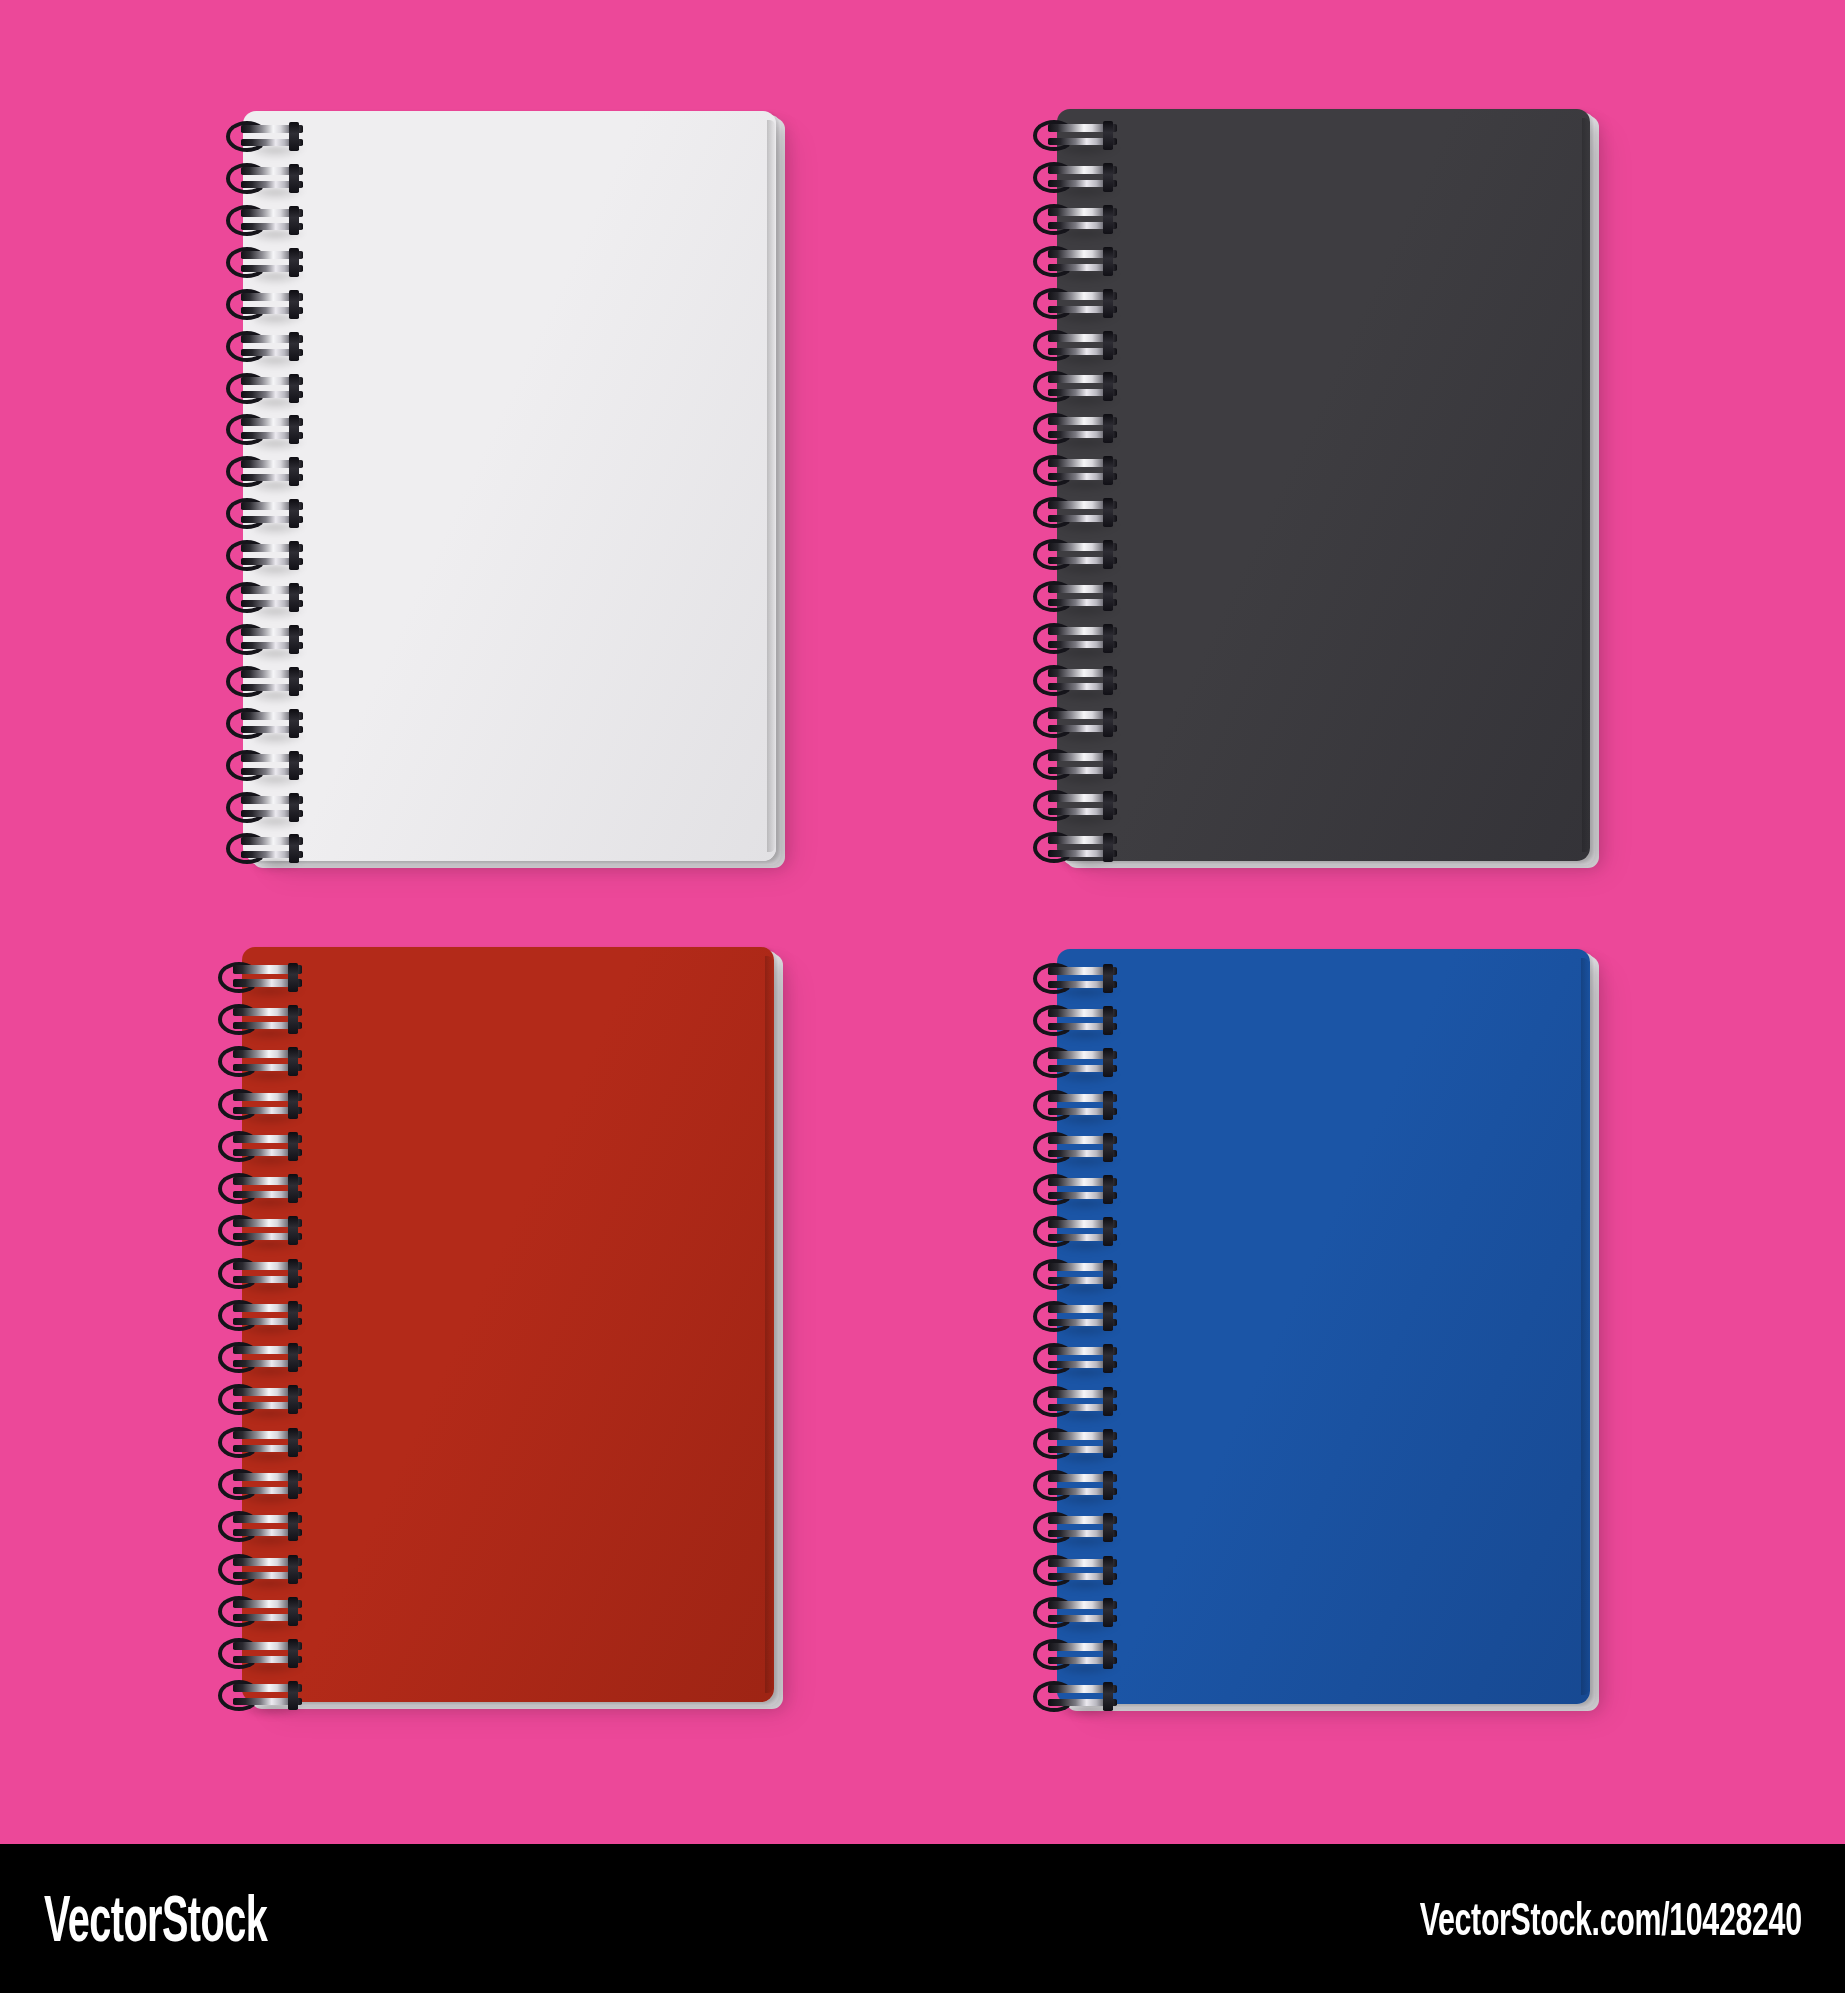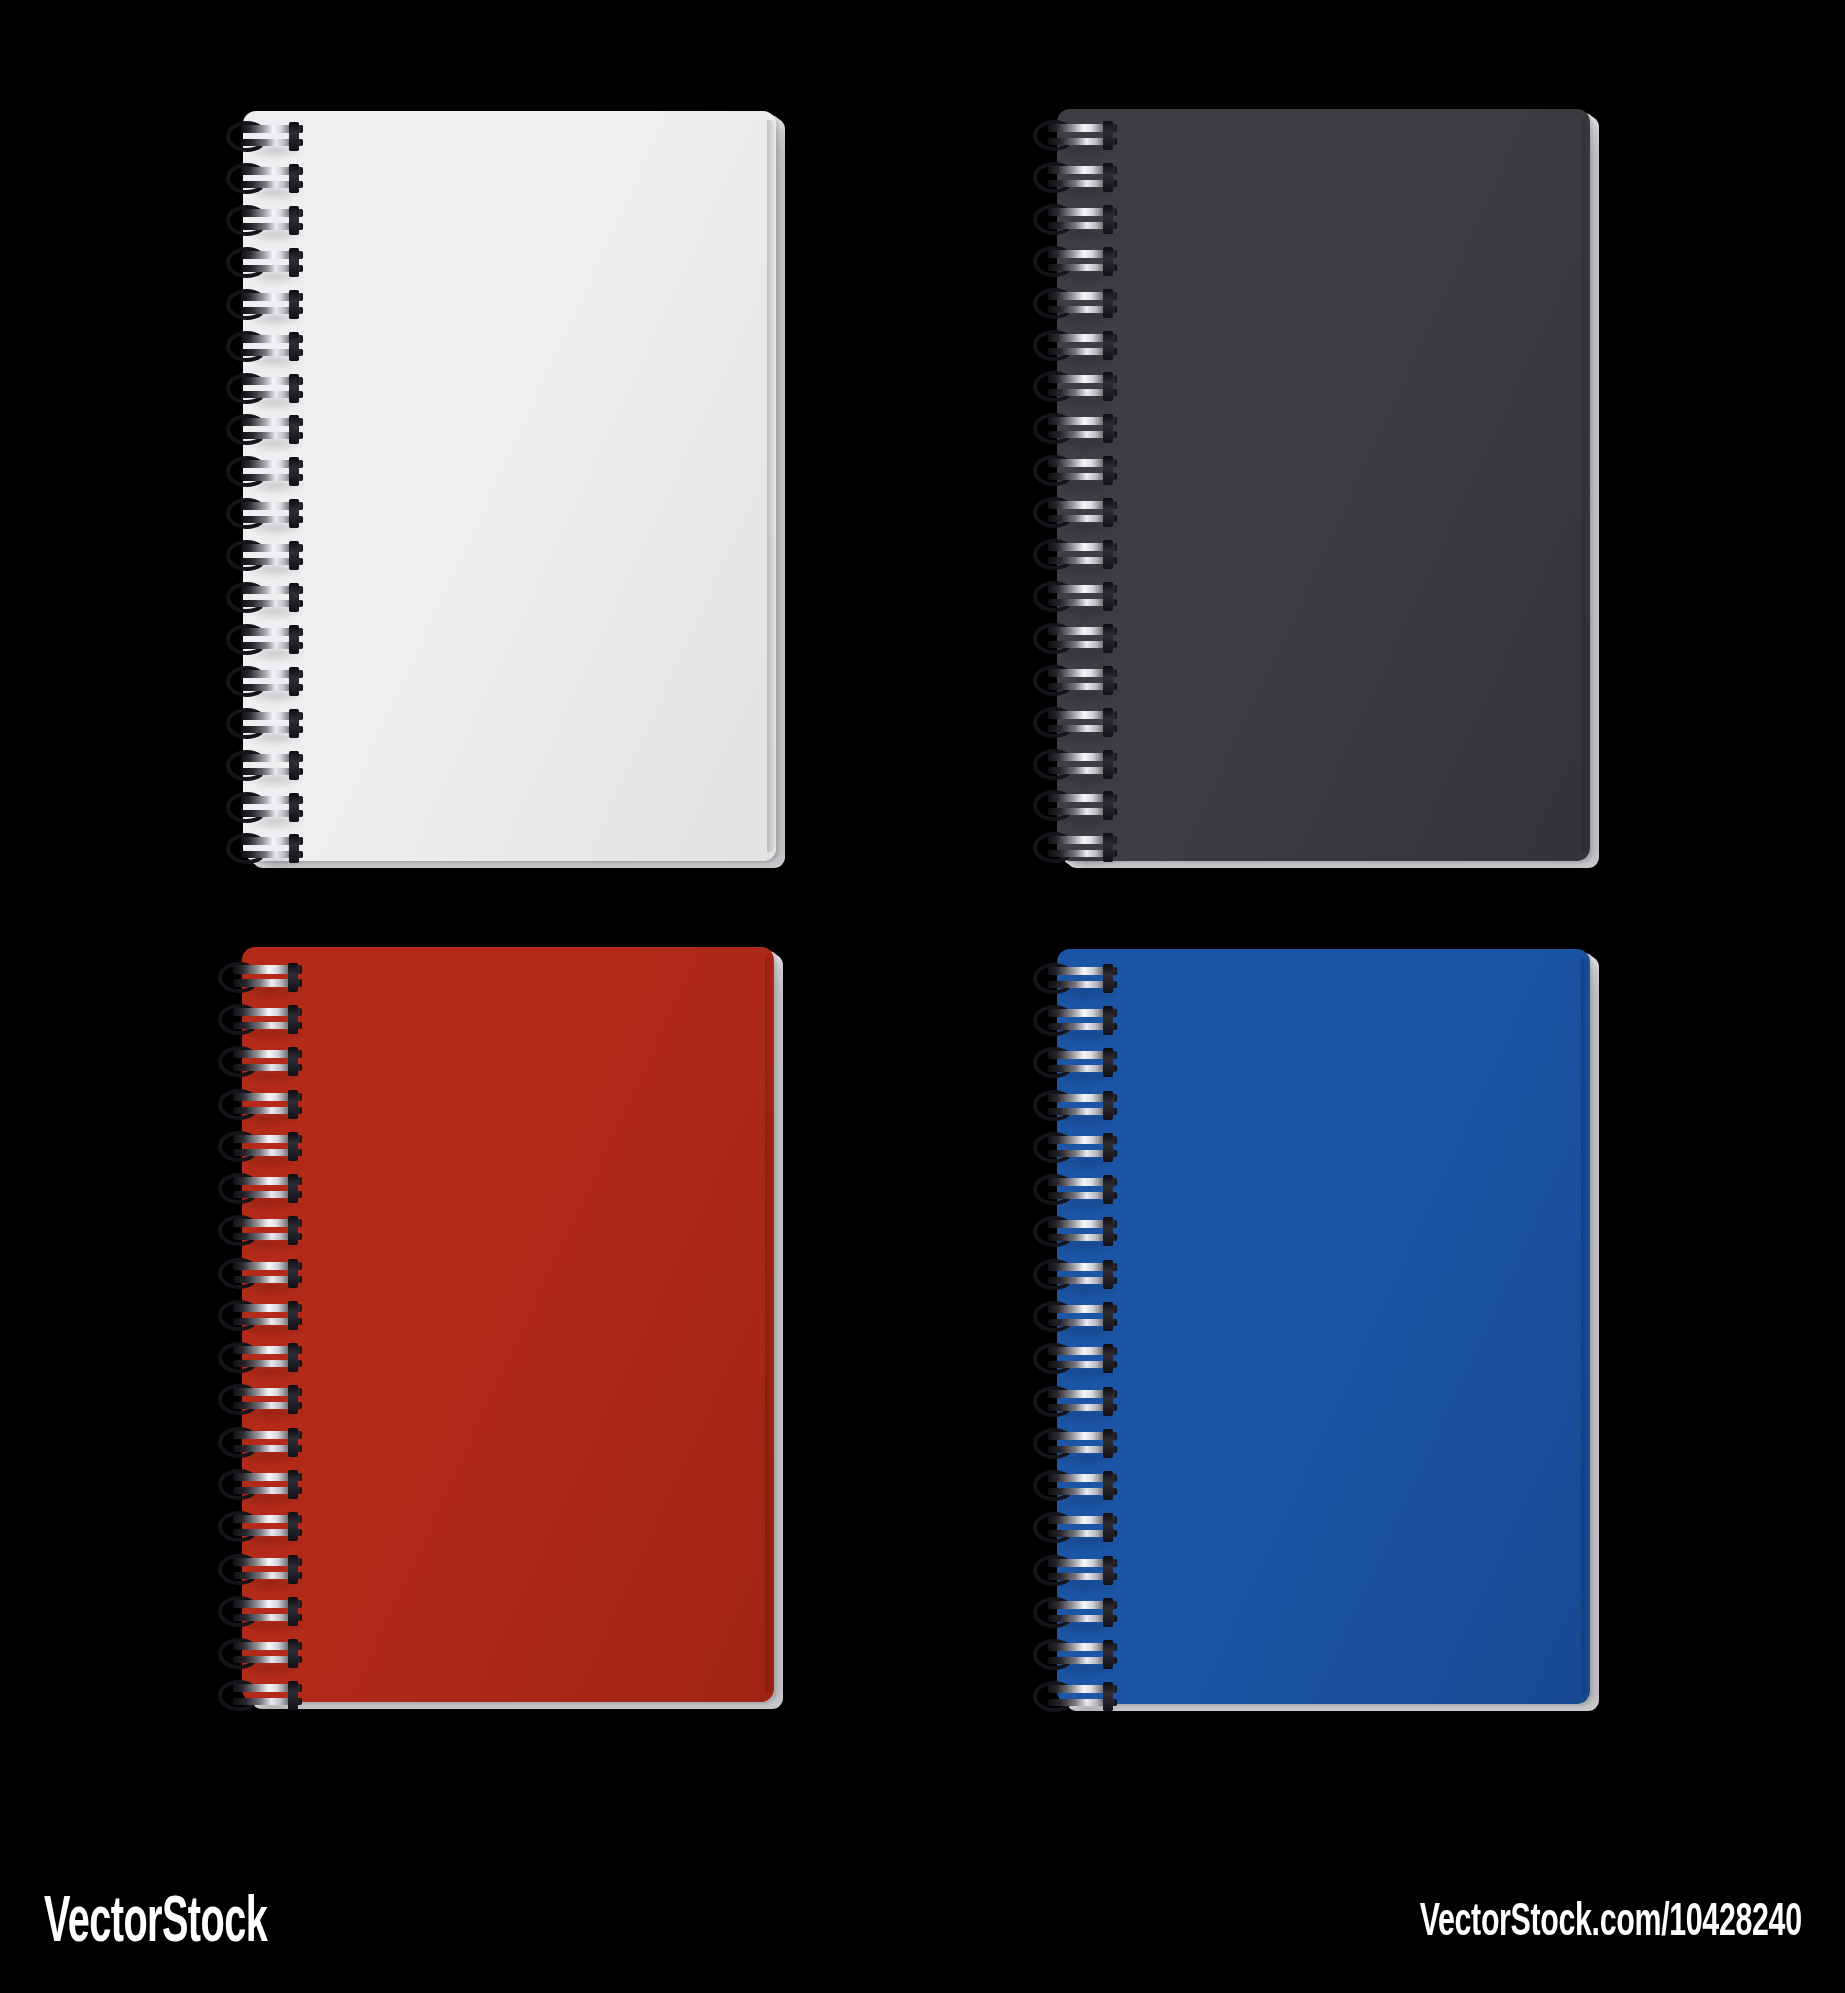--- a/index.html
+++ b/index.html
@@ -5,21 +5,21 @@
   * { margin:0; padding:0; box-sizing:border-box; }
   html, body {
     width:1846px; height:1994px;
     background:#ffffff;
     font-family:"Liberation Sans", sans-serif;
     overflow:hidden;
   }
   #stage {
     position:relative;
     width:1846px; height:1994px;
-    background:#000000;
+    background:#ec4899;
   }
 
   
   .notebook {
     position:absolute;
   }
   .cover {
     position:absolute;
     left:0; top:0;
     width:100%; height:100%;

